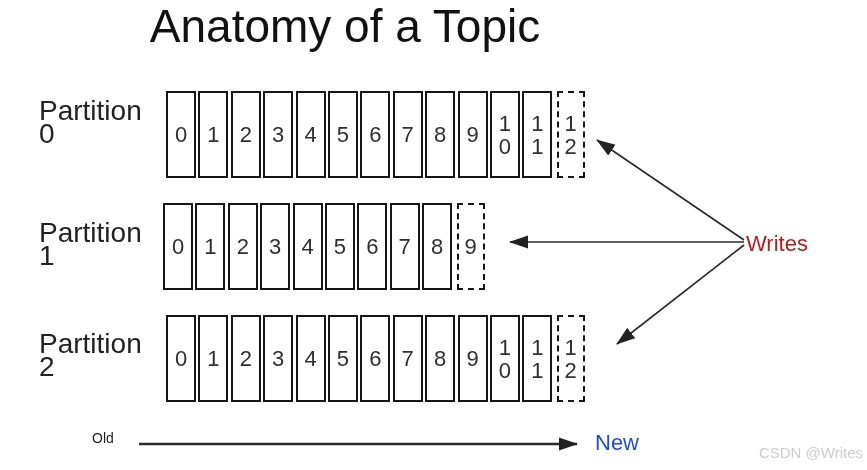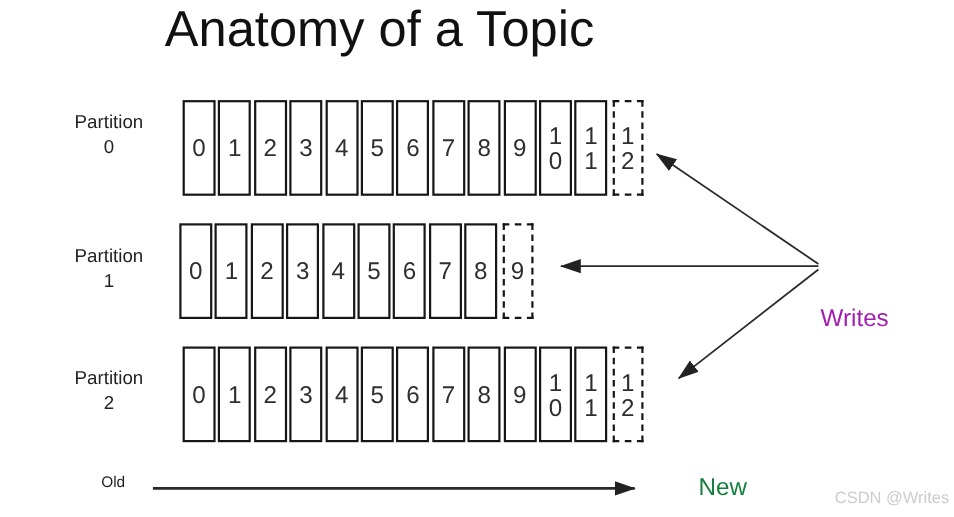--- a/index.html
+++ b/index.html
@@ -5,41 +5,41 @@
   html, body { margin:0; padding:0; background:#fff; }
   .canvas {
     position:relative; width:867px; height:470px; background:#ffffff;
     font-family:"Liberation Sans", sans-serif; color:#1a1a1a; overflow:hidden;
   }
   .title {
     position:absolute; left:135px; top:0; width:420px; text-align:center;
     font-size:46px; line-height:52px; color:#111; white-space:nowrap;
   }
   .plabel {
-    position:absolute; left:39px; width:120px; text-align:center;
-    font-size:17px; line-height:23px; color:#222;
+    position:absolute; left:39px; width:120px; 
+    font-size:28px; line-height:23px; color:#222;
   }
   #plabel0 { top:99px; }
   #plabel1 { top:221px; }
   #plabel2 { top:332px; }
   .prow { position:absolute; display:flex; gap:2.4px; height:87px; }
   #prow0 { left:166px; top:91px; }
   #prow1 { left:163px; top:203px; }
   #prow2 { left:166px; top:315px; }
   .cell {
     box-sizing:border-box; flex:none; width:30px; background:#fff;
     border:2.2px solid #161616;
     display:flex; align-items:center; justify-content:center;
   }
   .cell.dashed { border-style:dashed; width:28px; margin-left:2px;justify-content:center; }
   .num { font-size:22px; line-height:23px; color:#2f2f2f; text-align:center; }
   .num.wrap { width:12.5px; word-break:break-all; }
-  .writes { position:absolute; left:746px; top:231px; font-size:22px; color:#a21caf;margin-top:45px; }
+  .writes { position:absolute; left:746px; top:231px; font-size:22px; color:#b91c1c; }
   .old-label { position:absolute; left:92px; top:430px; font-size:14px; color:#1f1f1f; }
-  .new-label { position:absolute; left:595px; top:430px; font-size:22px; color:#15803d;margin-left:40px; }
+  .new-label { position:absolute; left:595px; top:430px; font-size:22px; color:#1d4ed8; }
   .watermark { position:absolute; right:4px; bottom:9px; font-size:15px; color:#cccccc; }
   .overlay { position:absolute; left:0; top:0; width:867px; height:470px; pointer-events:none; }
   .overlay line { stroke:#2a2a2a; stroke-width:1.6; }
   .overlay line.axis { stroke-width:2.6; }
 </style>
 </head>
 <body>
 
 <div class="canvas">
 

